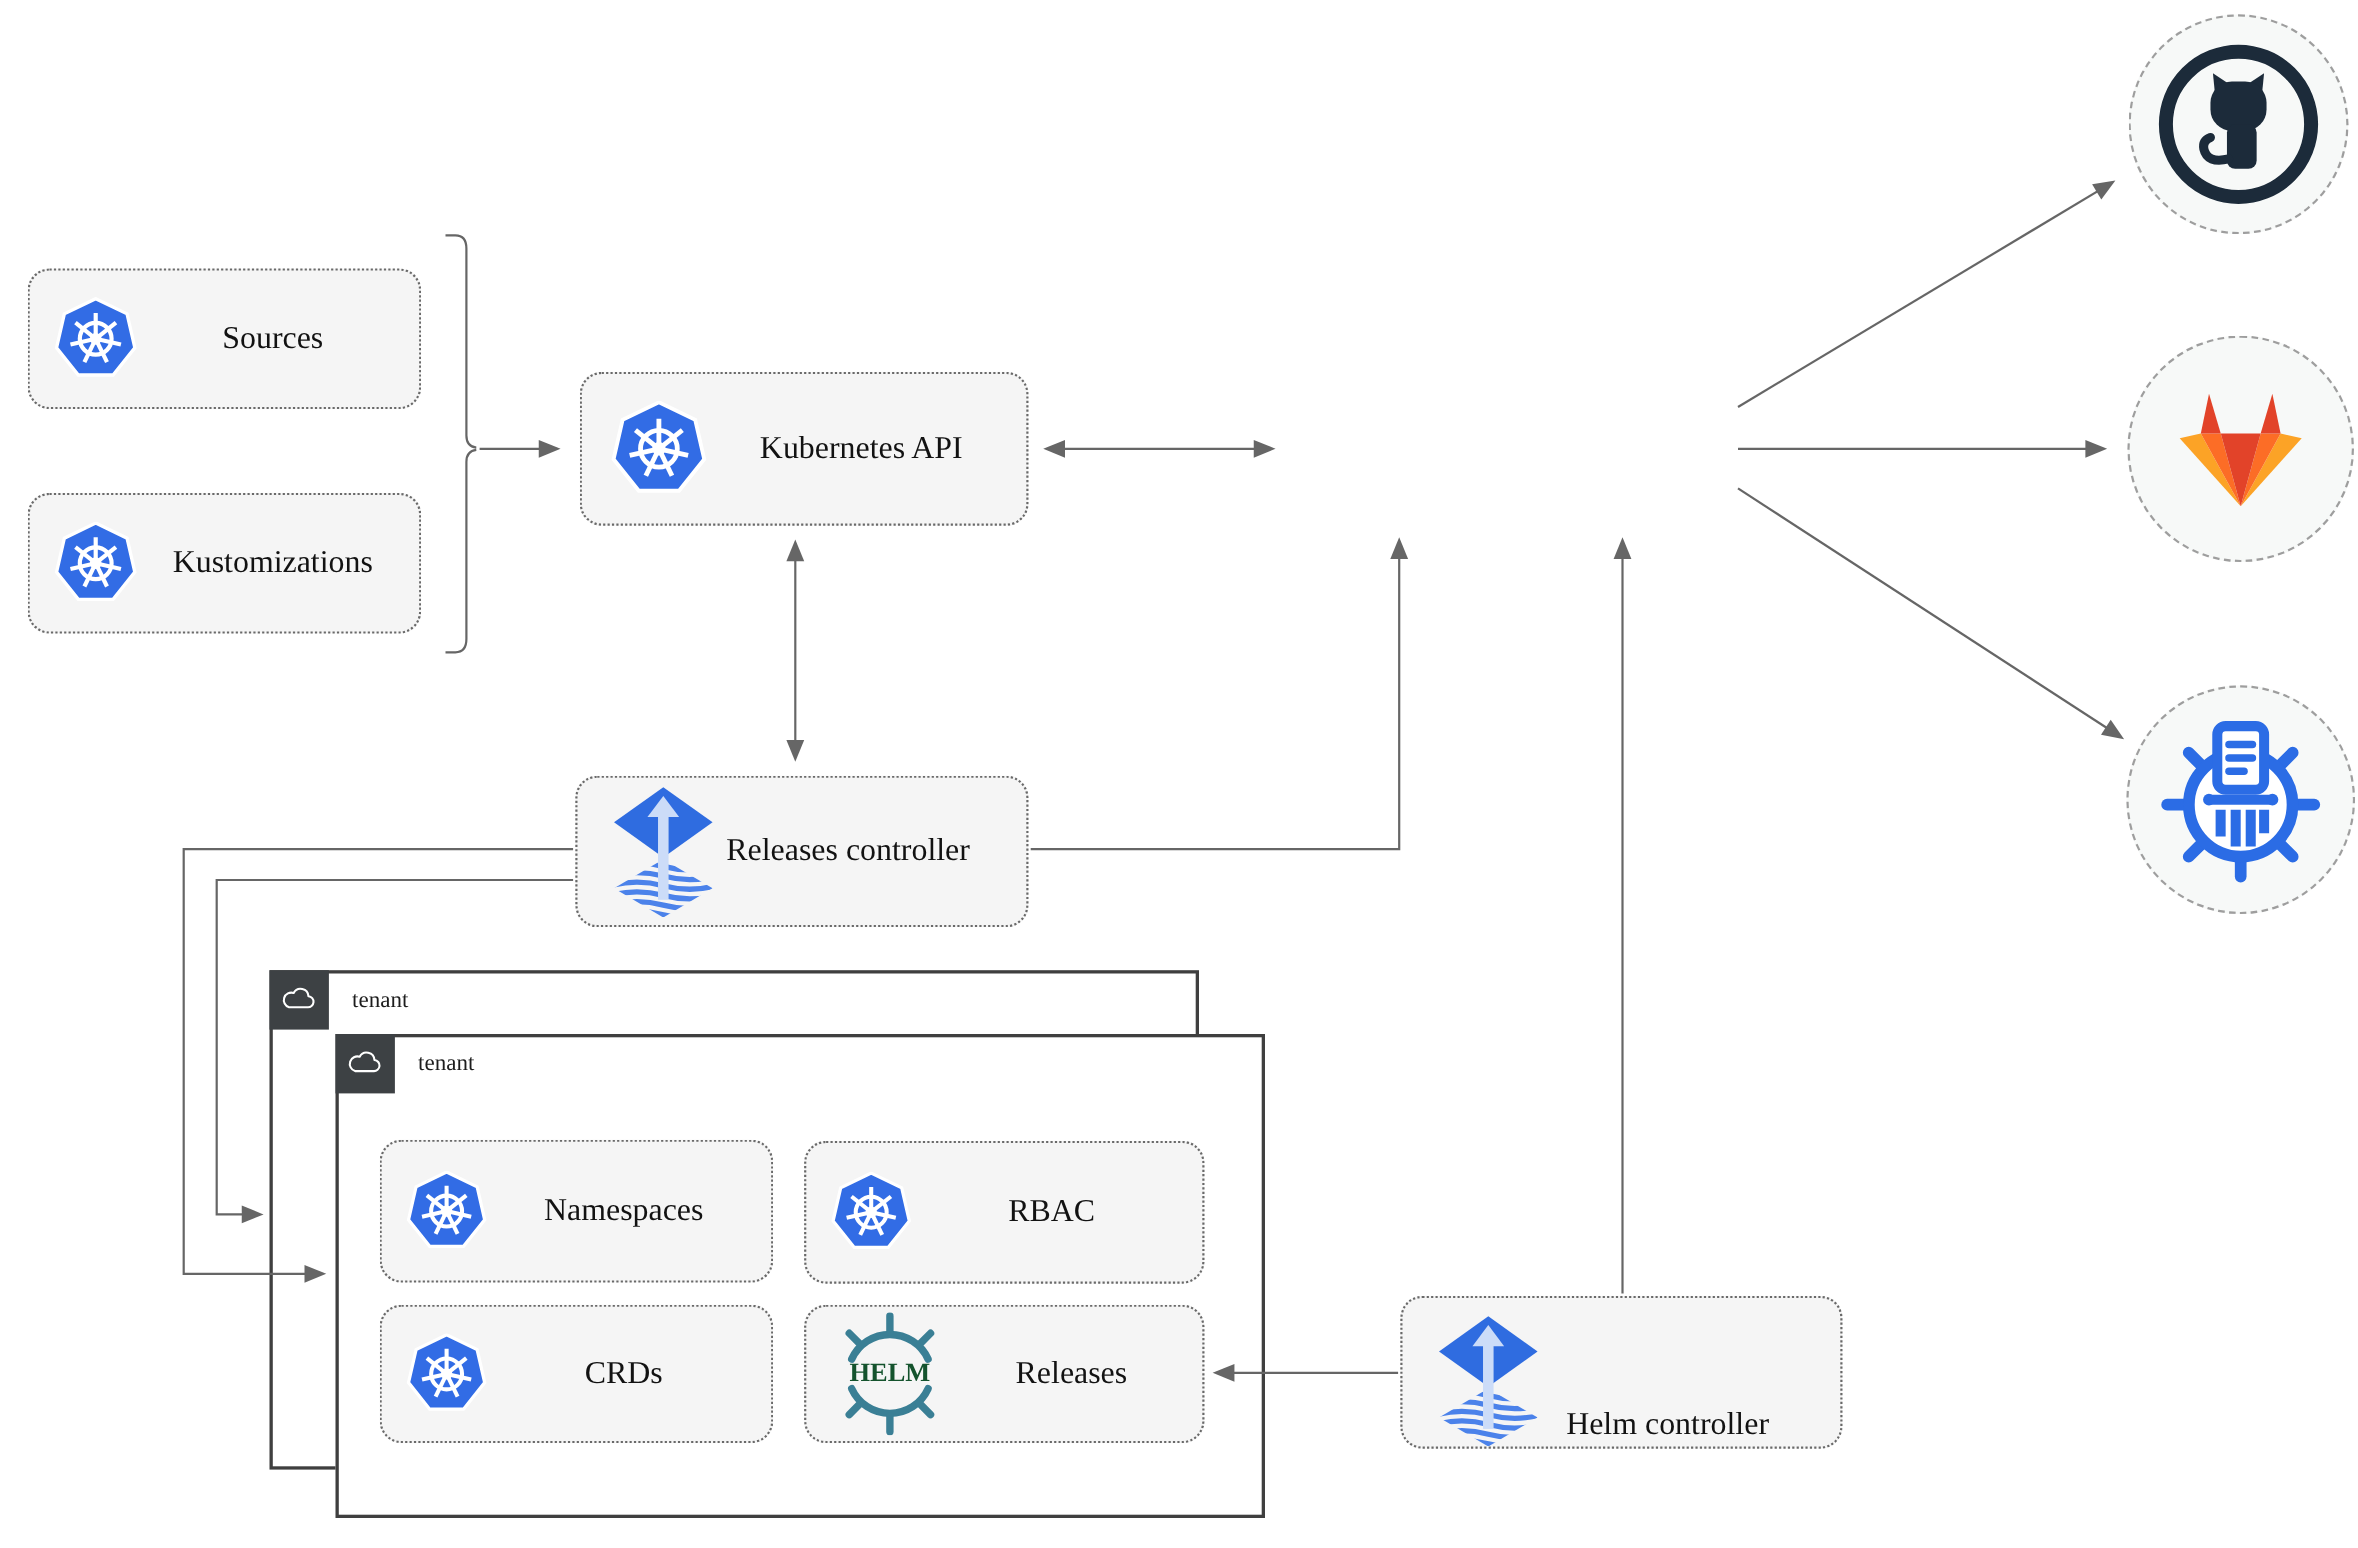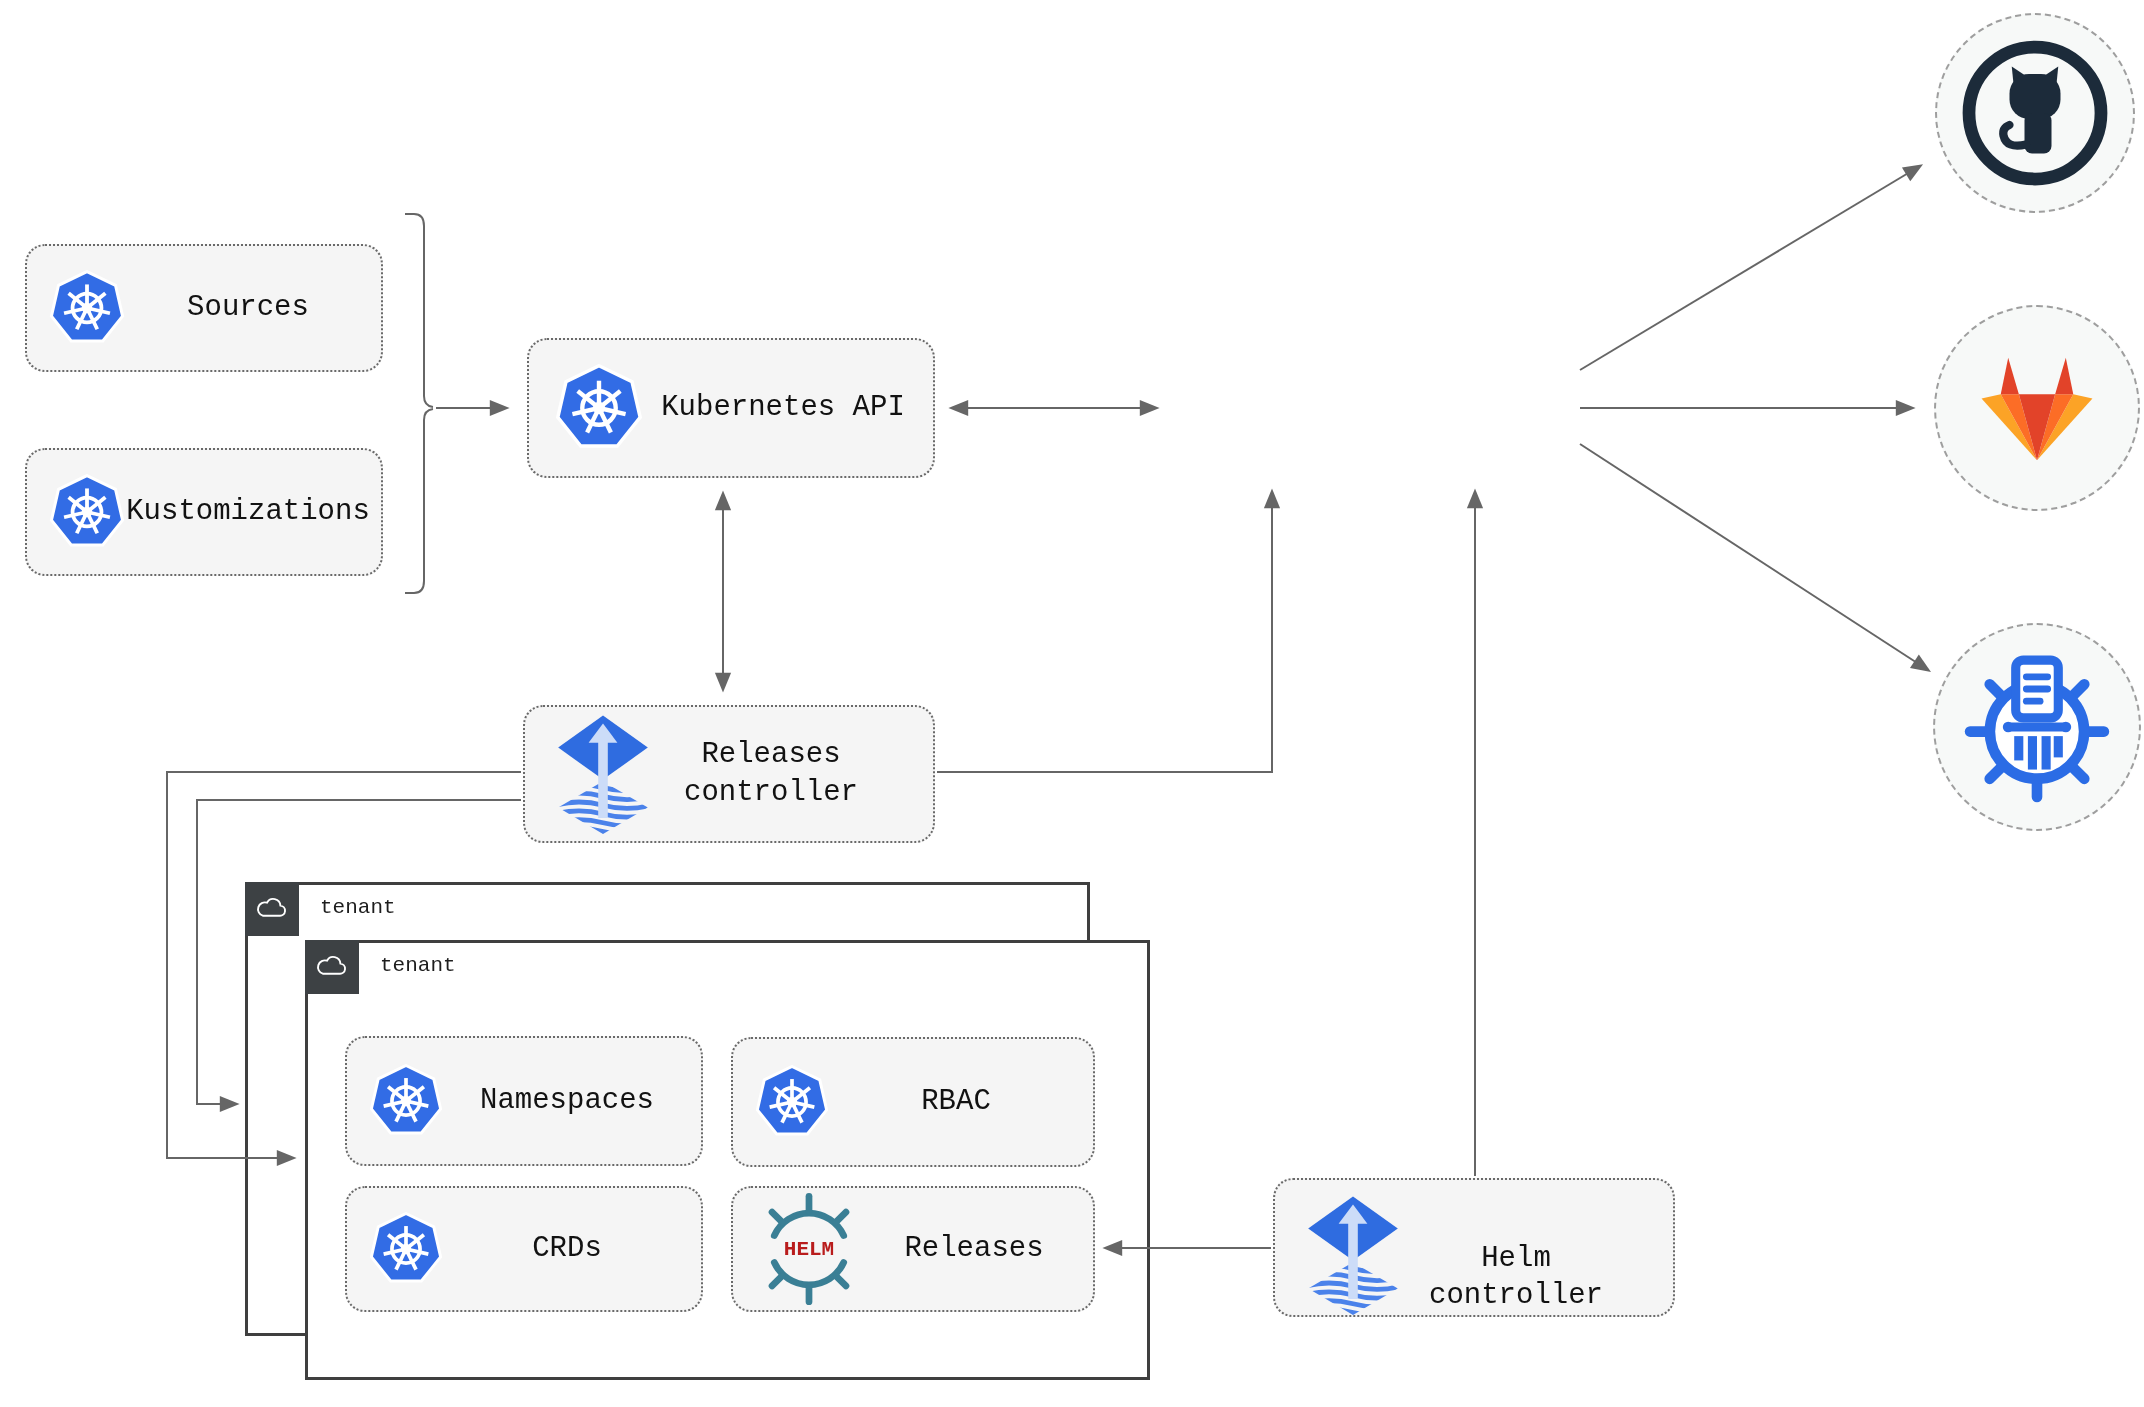--- a/index.html
+++ b/index.html
@@ -1,17 +1,17 @@
 <!DOCTYPE html>
 <html><head>
 <meta charset="utf-8">
 <style>
   html,body{margin:0;padding:0;background:#ffffff;}
   .canvas{position:relative;width:2144px;height:1407px;background:#ffffff;
-          font-family:Liberation Mono, monospace;overflow:hidden;}
+          font-family:Liberation Serif, serif;overflow:hidden;}
   .connectors{position:absolute;left:0;top:0;z-index:6;pointer-events:none;}
   
   .node{position:absolute;background:#f5f5f5;border:2px dotted #696969;border-radius:20px;
         display:flex;align-items:center;z-index:10;box-sizing:border-box;}
   .node .lbl{flex:1;text-align:center;font-size:29px;color:#121212;line-height:1.3;padding-right:10px;}
   .node .icon{flex:0 0 auto;}
   
   .ext{position:absolute;border-radius:50%;border:2px dashed #9e9e9e;background:#f7f9f8;
        display:flex;align-items:center;justify-content:center;z-index:10;box-sizing:border-box;}
   
@@ -19,21 +19,21 @@
   .tenant-back{z-index:2;}
   .tenant-front{z-index:3;}
   .tenant-tab{position:absolute;left:-3px;top:-3px;width:54px;height:54px;background:#3d4144;
               display:flex;align-items:center;justify-content:center;}
   .tenant-lbl{position:absolute;left:72px;top:11px;font-size:21px;color:#1d1d1d;}
   .inner{z-index:4;}
   
   .helm-icon{position:relative;width:112px;height:112px;flex:0 0 auto;}
   .helm-icon svg{position:absolute;left:0;top:0;}
   .helm-word{position:absolute;left:50%;top:50%;transform:translate(-50%,-50%);
-             font-size:21px;font-weight:bold;letter-spacing:0px;color:#b91c1c;}
+             font-size:24px;font-weight:bold;letter-spacing:0px;color:#14532d;}
   .ml22{margin-left:22px;} .ml26{margin-left:26px;} .ml30{margin-left:30px;} .ml20{margin-left:20px;}
 </style>
 </head>
 <body>
 
 <div class="canvas">
 
   <svg class="connectors" width="2144" height="1407" viewBox="0 0 2144 1407">
     <defs>
       <marker id="arr" viewBox="0 0 12 10" refX="9.5" refY="5" markerWidth="11" markerHeight="9" orient="auto-start-reverse">

